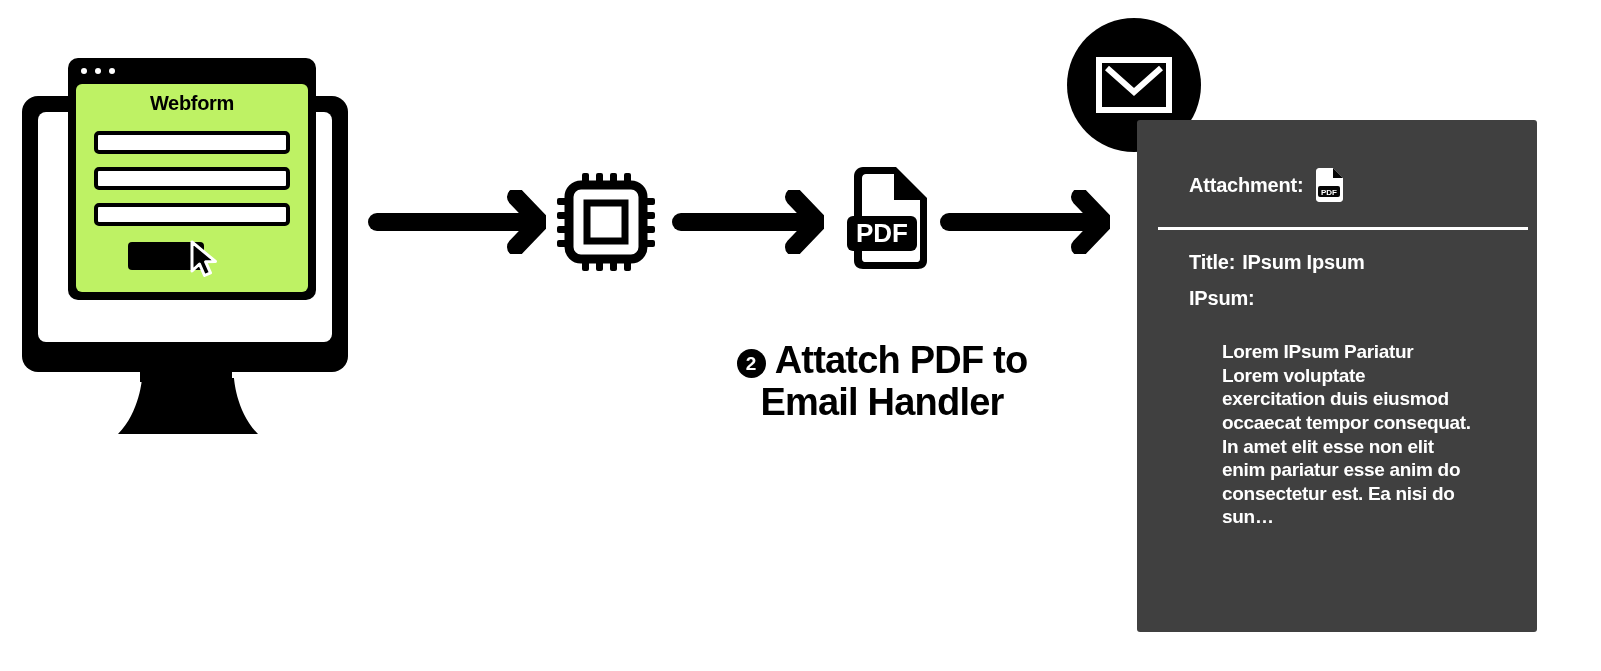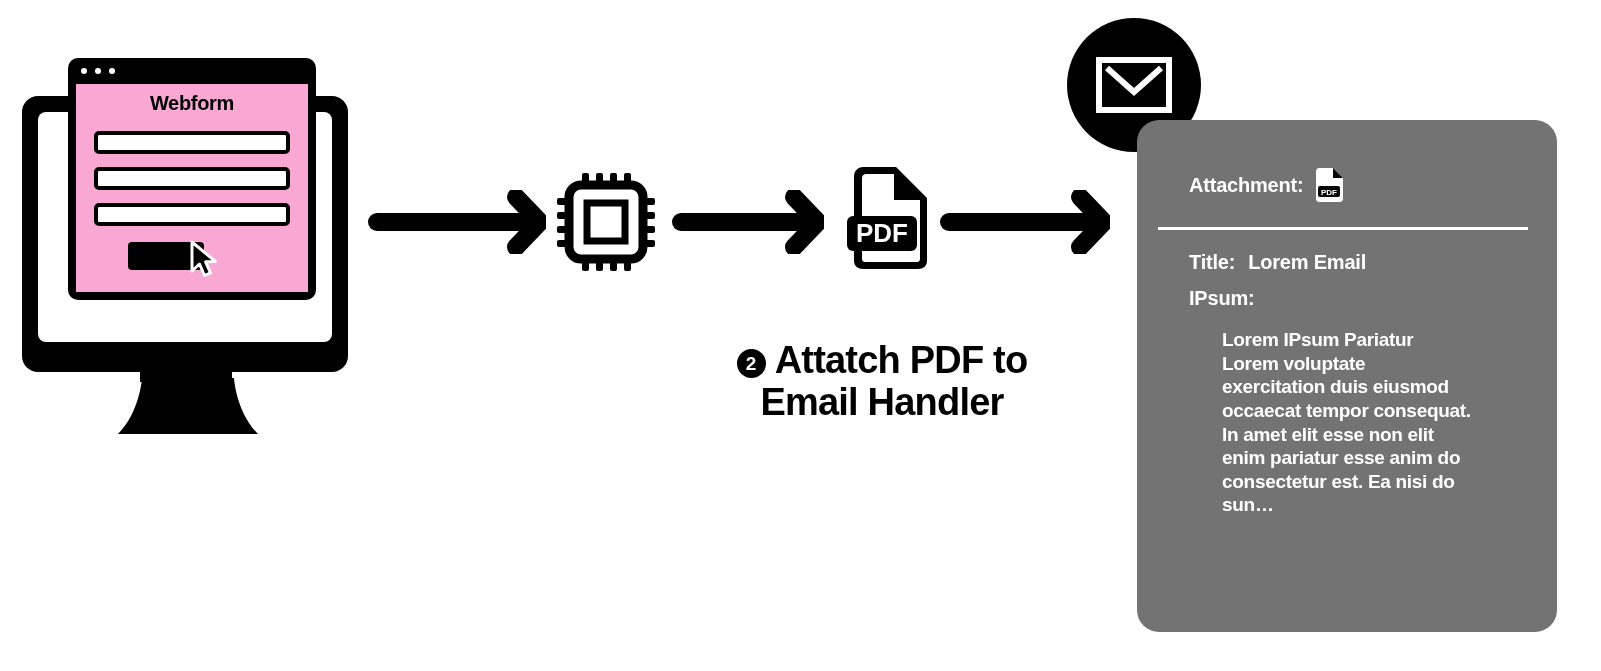--- a/index.html
+++ b/index.html
@@ -80,21 +80,22 @@
   }
   .dot.d1 { left: 13px; }
   .dot.d2 { left: 27px; }
   .dot.d3 { left: 41px; }
   .browser-page {
     position: absolute;
     left: 8px;
     top: 26px;
     width: 232px;
     height: 208px;
-    background: #f9a8d4;
+    background: #bef264;
+    border-radius: 6px;
   }
   .webform-title {
     position: absolute;
     left: 0;
     top: 8px;
     width: 232px;
     text-align: center;
     font-size: 20px;
     font-weight: bold;
     color: #000000;
@@ -213,24 +214,23 @@
     height: 56px;
   }
 
   
   #email-panel {
     position: absolute;
     left: 1137px;
     top: 120px;
     width: 400px;
     height: 512px;
-    background: #737373;
-    border-radius: 22px;
+    background: #404040;
+    border-radius: 3px;
     color: #ffffff;
-    padding-left: 20px;
   }
   .attachment-row {
     position: absolute;
     left: 52px;
     top: 47px;
     display: flex;
     align-items: center;
     gap: 11px;
   }
   .attachment-label {
@@ -252,33 +252,33 @@
     background: #ffffff;
   }
   .title-row {
     position: absolute;
     left: 52px;
     top: 131px;
     font-size: 20px;
     font-weight: bold;
     letter-spacing: -0.2px;
   }
-  .title-label { margin-right: 13px; }
+  .title-label { margin-right: 7px; }
   .body-label {
     position: absolute;
     left: 52px;
     top: 167px;
     font-size: 20px;
     font-weight: bold;
     letter-spacing: -0.2px;
   }
   .body-text {
     position: absolute;
     left: 85px;
-    top: 208px;
+    top: 220px;
     width: 250px;
     font-size: 19px;
     font-weight: bold;
     line-height: 1.245;
     letter-spacing: -0.3px;
     color: #ffffff;
   }
 </style>
 </head>
 <body>
@@ -401,21 +401,21 @@
           <path d="M19 1 L29 11 L19 11 Z" fill="#060606"></path>
           <rect x="4" y="19" width="22" height="11" rx="2" fill="#060606"></rect>
           <text x="15" y="28" text-anchor="middle" fill="#ffffff" font-family="Liberation Sans, sans-serif" font-size="8" font-weight="bold">PDF</text>
         </svg>
       </span>
     </div>
 
     <div class="panel-divider"></div>
 
     <div class="title-row">
-      <span class="title-label">Title:</span><span>Lorem Email</span>
+      <span class="title-label">Title:</span><span>IPsum Ipsum</span>
     </div>
 
     <div class="body-label">IPsum:</div>
 
     <div class="body-text">Lorem IPsum Pariatur Lorem voluptate exercitation duis eiusmod occaecat tempor consequat. In amet elit esse non elit enim pariatur esse anim do consectetur est. Ea nisi do sun…</div>
   </div>
 
 </div>
 
 </body></html>

